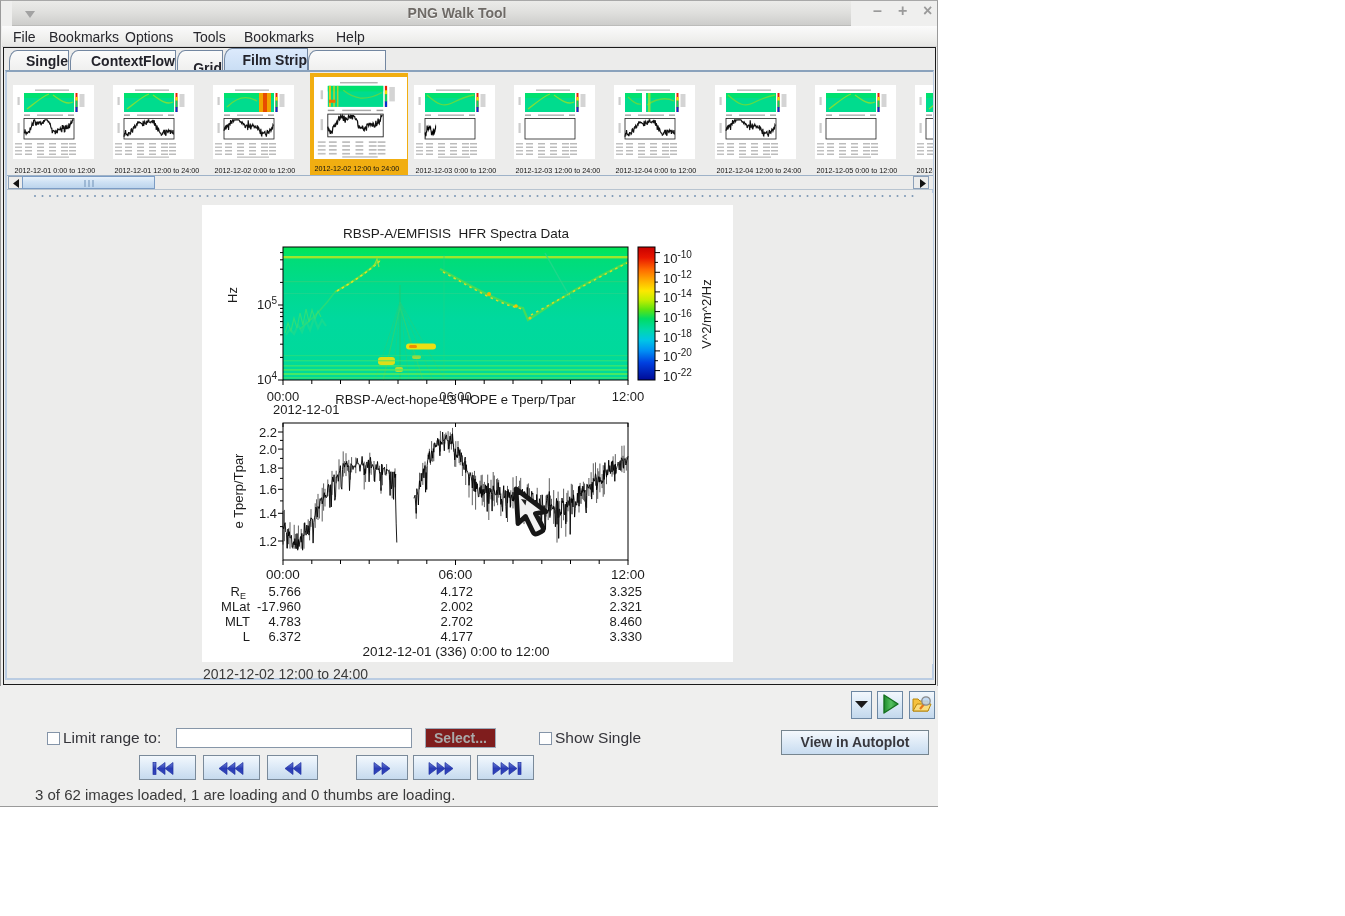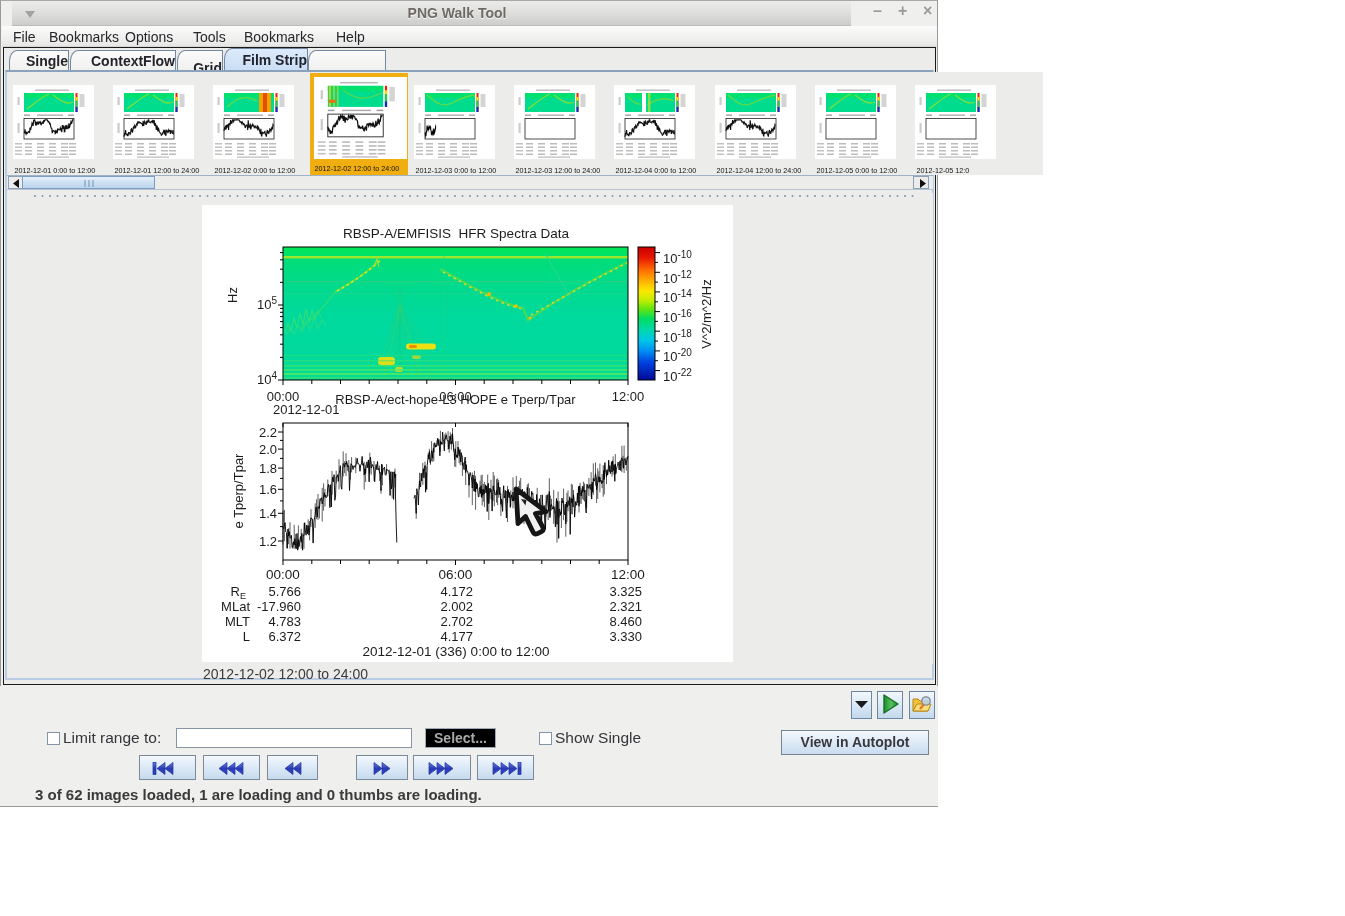--- a/index.html
+++ b/index.html
@@ -11,43 +11,43 @@
 #titlebar .ttl{position:absolute;left:0;width:890px;top:4px;text-align:center;font-size:14px;font-weight:bold;color:#6e6a66;text-shadow:0 1px 0 #f8f8f8}
 #titlebar .wc{position:absolute;top:1px;font-size:16px;font-weight:bold;color:#9a9a9a}
 #menubar{position:absolute;left:1px;top:25px;width:935px;height:21px;background:linear-gradient(#fbfbfb,#eeeeec 70%,#e6e6e4);border-bottom:1px solid #d6d6d6}
 .mi{position:absolute;top:3px;font-size:14px;font-weight:normal;color:#26262c}
 #tabbox{position:absolute;left:2px;top:46px;width:933px;height:638px;border:1px solid #1a1a1a;background:#ececeb}
 #tabrow{position:absolute;left:0;top:0;width:100%;height:24px;background:#ececeb}
 .tab{position:absolute;top:2px;height:21px;border:1px solid #7387a1;border-bottom:none;background:linear-gradient(#fbfbfb,#efefee);font-size:14px;font-weight:bold;color:#23232b;text-align:right;border-top-left-radius:8px 11px}
 .tab.sel{background:linear-gradient(#dceafc,#cadef4);top:0;height:22px}
 #tabcontent{position:absolute;left:1px;top:22px;width:929px;height:610px;border:2px solid #bacce2;border-top:3px solid #8aa2bc;background:#ececeb}
 
-#strip{position:absolute;left:0;top:-1px;width:1036px;height:103px;background:#ececeb;overflow:hidden}
+#strip{position:absolute;left:0;top:-1px;width:926px;height:103px;background:#ececeb;overflow:hidden}
 .cell{position:absolute;top:1px;height:103px;width:100px}
 .cell .box{position:absolute;left:0;top:11.5px;width:81px;height:74px;background:#fff}
 .cell .cap{position:absolute;left:1.5px;top:92.5px;font-size:7.2px;color:#111;white-space:nowrap}
 #selcell{position:absolute;background:#f1ae11}
 #hsb{position:absolute;left:0;top:102px;width:926px;height:15px;background:#ececeb;border-top:1px solid #9eb2c8;border-bottom:1px solid #b8c4d0}
 #hsb .larr,#hsb .rarr{position:absolute;top:0;width:16px;height:13px;overflow:hidden;background:#ececeb;border:1px solid #8ca0b8}
 #hsb .thumb{position:absolute;left:15px;top:0;width:133px;height:13px;background:linear-gradient(#e8f1fa,#cfe2f4 45%,#bcd4ec);border:1px solid #7b9cc4}
 #splitter{position:absolute;left:0;top:120px;width:926px;height:9px;background:#ececeb}
 #mainview{position:absolute;left:0;top:126px;width:926px;height:465px;background:#ececeb}
 #plotimg{position:absolute;left:195px;top:6px;width:531px;height:457px;background:#fff}
 #imglabel{position:absolute;left:196px;top:467px;font-size:14px;color:#3a3a3a}
 
 #controls{position:absolute;left:-1px;top:685px;width:938px;height:120px;background:#efefee}
 #pathfield{position:absolute;left:15px;top:7px;width:834px;height:25px;background:#fff;border:1px solid #8696a8;border-top:1px solid #6e7e90;font-size:14.8px;font-weight:bold;color:#2e2e2e;padding:3px 0 0 4px;white-space:nowrap}
 .sqbtn{position:absolute;top:5px;height:28px;background:linear-gradient(#f2f7fc,#dfecf8 40%,#c3d8ec);border:1.5px solid #6d87a2}
 .cb{position:absolute;width:13px;height:13px;background:#fefefe;border:1px solid #8494a8}
 .blabel{position:absolute;font-size:15.5px;font-weight:normal;color:#34343a}
 #limitfield{position:absolute;left:176px;top:42px;width:236px;height:20px;background:#fff;border:1px solid #8696a8}
-#selectbtn{position:absolute;left:425px;top:42px;width:71px;height:20px;background:#000000;border:1px solid #9daab8;color:#a9a9a9;font-size:14px;font-weight:bold;text-align:center;padding-top:1px}
+#selectbtn{position:absolute;left:425px;top:42px;width:71px;height:20px;background:#7f1d1d;border:1px solid #9daab8;color:#a9a9a9;font-size:14px;font-weight:bold;text-align:center;padding-top:1px}
 #viewbtn{position:absolute;left:781px;top:44px;width:148px;height:25px;background:linear-gradient(#f4f8fc,#e2edf8 40%,#c8dcf0);border:1px solid #76858f;font-size:14px;font-weight:bold;color:#38383e;text-align:center;padding-top:3px}
 .nav{position:absolute;top:69px;height:25px;background:linear-gradient(#f3f8fd,#e0ecf8 40%,#c6daee);border:1px solid #7a8a9a;text-align:center}
-#status{position:absolute;left:35px;top:100px;font-size:15px;font-weight:bold;color:#3a3a3a}
+#status{position:absolute;left:35px;top:100px;font-size:15px;font-weight:normal;color:#3a3a3a}
 .nav svg{margin:5px auto 0}
 .sqbtn svg{margin:0 auto}
 </style></head>
 <body>
 <div id="win">
   <div id="titlebar">
     <div class="tri"></div>
     <div class="ttl">PNG Walk Tool</div>
     <span class="wc" style="left:861px">–</span>
     <span class="wc" style="left:886px">+</span>

